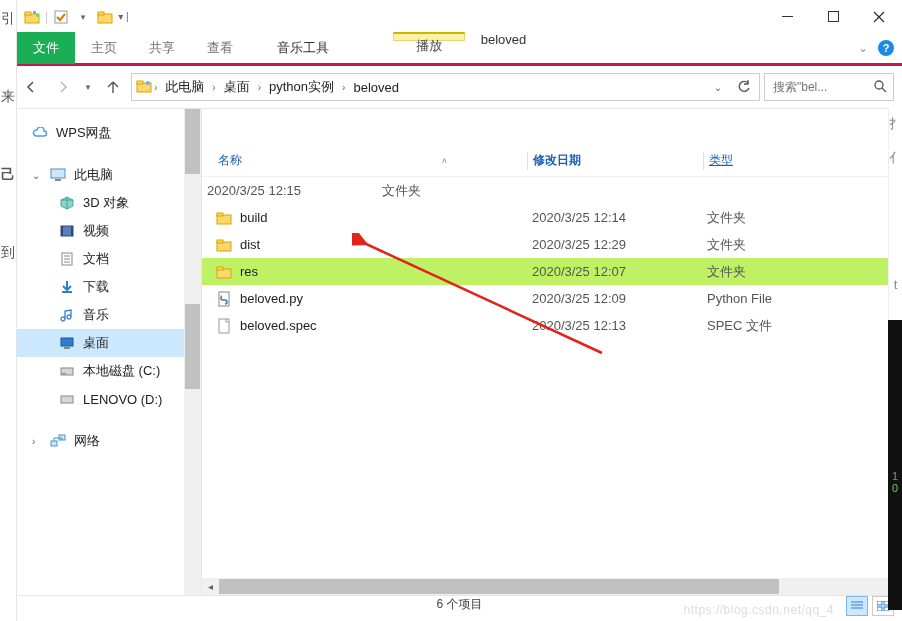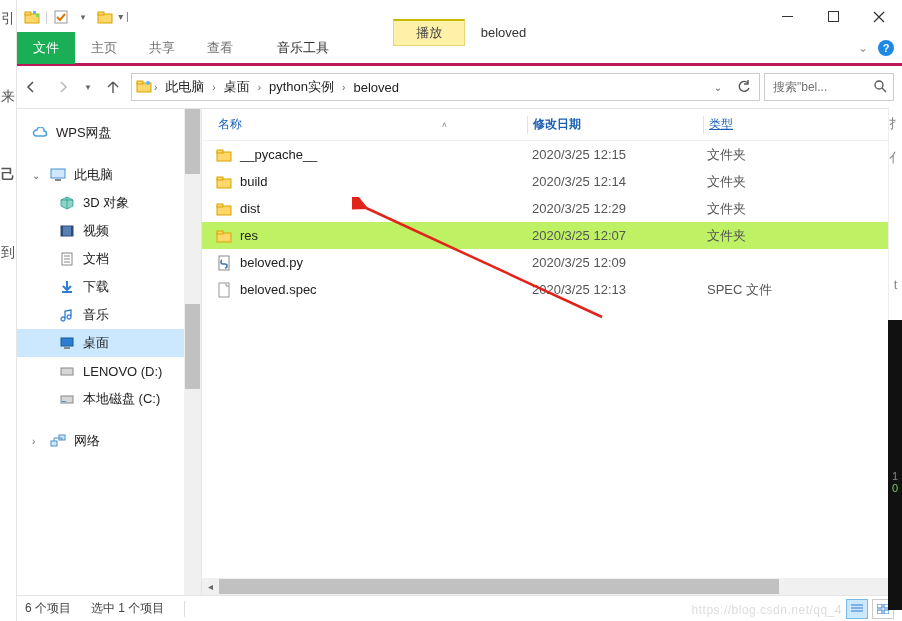--- a/index.html
+++ b/index.html
@@ -3,21 +3,21 @@
 <meta charset="utf-8">
 <style>
   * { box-sizing: border-box; font-family: "Microsoft YaHei", "Segoe UI", sans-serif; }
   body { margin: 0; width: 902px; height: 621px; overflow: hidden; background: #fff; font-size: 12px; color: #000; position: relative; }
   .window { width: 100%; height: 100%; display: flex; flex-direction: column; position: relative; }
 
   
   .titlebar { height: 33px; display: flex; align-items: stretch; background: #fff; }
   .qat { display: flex; align-items: center; padding: 0 6px; gap: 4px; }
   .qat .ic { width: 18px; height: 18px; display: inline-flex; align-items: center; justify-content: center; }
-  .titlecenter { flex: 1; display: flex; align-items: center; justify-content: center; position: relative; margin-top: 32px; }
+  .titlecenter { flex: 1; display: flex; justify-content: center; position: relative; margin-top: 32px; }
   .play-tab { background: #fff1a8; padding: 3px 22px; font-size: 13px; border: 1px solid #e3d77a; border-top: 2px solid #c9b800; color: #444; margin-right: 40px;}
   .title-text { font-size: 13px; color: #333; position:absolute; left: 55%; }
   .winbtns { display: flex; align-items: center; }
   .winbtn { width: 46px; height: 30px; display: flex; align-items: center; justify-content: center; color: #333; }
   .winbtn svg { stroke: #333; }
 
   
   .edge { position:absolute; left:0; top:0; width:17px; height:100%; background:#fff; border-right:1px solid #e5e5e5; z-index:3; display:flex; flex-direction:column; align-items:center; color:#555; font-size:14px;}
   .edge span { margin-top:10px; }
 
@@ -49,21 +49,21 @@
   .sbthumb { position:absolute; top:0px; width:15px; left:1px; height:65px; background:#c1c1c1;}
   .sbthumb2 { position:absolute; top:195px; width:15px; left:1px; height:85px; background:#c1c1c1;}
   .tree { font-size: 13px; }
   .titem { display: flex; align-items: center; height: 28px; padding-left: 15px; gap: 8px; color:#222;}
   .titem.sub { padding-left: 42px; }
   .titem.sel { background: #cce8ff; }
   .tic { width: 16px; height: 16px; display:inline-flex; align-items:center; justify-content:center;}
   .spacer { height: 14px; }
 
   
-  .content { flex: 1; display: flex; flex-direction: column; min-width:0; position:relative;}
+  .content { flex: 1; display: flex; flex-direction: column; min-width:0; position:relative;margin-top:36px;}
   .cols { display: flex; height: 32px; align-items: center; border-bottom: 1px solid #f0f0f0; font-size: 12px; color: #1a5fb4; }
   .col-name { flex: 0 0 325px; padding-left: 16px; display:flex; align-items:center; justify-content:space-between;}
   .col-date { flex: 0 0 175px; padding-left:5px;font-weight:bold;}
   .col-type { flex: 1; padding-left:5px;text-decoration:underline;}
   .colsep { width:1px; height:18px; background:#e0e0e0;}
   .sortup { color:#888; font-size:9px; margin-right:80px;}
 
   .files { flex: 1; overflow: hidden; }
   .row { display: flex; height: 27px; align-items: center; font-size: 13px; color: #222;}
   .row.sel { background: #bef264; }
@@ -71,26 +71,26 @@
   .c-date { flex: 0 0 175px; color:#555; padding-left:5px;}
   .c-type { flex: 1; color:#555; padding-left:5px;}
   .fic { width:16px; height:16px; display:inline-flex; align-items:center; justify-content:center;}
 
   .hscroll { height:17px; background:#f0f0f0; display:flex; align-items:center;}
   .hsleft, .hsright { width:17px; height:17px; display:flex; align-items:center; justify-content:center; color:#666; font-size:10px;}
   .hstrack { flex:1; height:17px; position:relative;}
   .hsthumb { position:absolute; left:0; top:1px; height:15px; width:560px; background:#c1c1c1;}
 
   
-  .status { height: 26px; border-top: 1px solid #e5e5e5; display: flex; align-items: center; padding: 0 8px 0 25px; font-size: 12px; color: #444; gap:20px; position:relative;}
+  .status { height: 26px; border-top: 1px solid #e5e5e5; display: flex; align-items: center; padding: 0 8px 0 25px; font-size: 12px; color: #444; gap:20px; position:relative;flex-direction:column;}
   .statsep { width:1px; height:16px; background:#ddd;}
   .viewbtns { position:absolute; right:8px; display:flex; gap:4px;}
   .vbtn { width:22px; height:20px; border:1px solid #ccc; display:flex; align-items:center; justify-content:center;}
   .vbtn.active { background:#cce8ff; border-color:#7ab8e6;}
-  .watermark { position:absolute; right:60px; bottom:4px; color:#ddd; font-size:12px; letter-spacing:0.5px;}
+  .watermark { position:absolute; right:68px; bottom:4px; color:#ddd; font-size:12px; letter-spacing:0.5px;}
 
   
   .arrow-svg { position:absolute; pointer-events:none; z-index:50;}
 
   
   .redge { position:absolute; right:0; top:107px; width:14px; height:450px; background:#fff; z-index:2; border-left:1px solid #eee; color:#888; font-size:13px; display:flex; flex-direction:column; align-items:center;}
   .redge-dark { position:absolute; right:0; top:320px; width:14px; height:290px; background:#111; z-index:3; color:#7a7; font-size:11px; display:flex; flex-direction:column; align-items:center;}
 </style>
 </head>
 <body>
@@ -303,32 +303,32 @@
                 <rect x="1" y="2" width="12" height="8" fill="#2e7dd1" stroke="#145a9e"></rect>
                 <rect x="4" y="11" width="6" height="2" fill="#888"></rect>
               </svg>
             </span>
             <span>桌面</span>
           </div>
         <div class="titem sub">
             <span class="tic">
               <svg width="14" height="12">
                 <rect x="1" y="3" width="12" height="7" fill="#d7d7d7" stroke="#888"></rect>
-              </svg>
-            </span>
-            <span>LENOVO (D:)</span>
+                <rect x="2" y="8" width="4" height="1" fill="#4a90c9"></rect>
+              </svg>
+            </span>
+            <span>本地磁盘 (C:)</span>
           </div>
         <div class="titem sub">
             <span class="tic">
               <svg width="14" height="12">
                 <rect x="1" y="3" width="12" height="7" fill="#d7d7d7" stroke="#888"></rect>
-                <rect x="2" y="8" width="4" height="1" fill="#4a90c9"></rect>
-              </svg>
-            </span>
-            <span>本地磁盘 (C:)</span>
+              </svg>
+            </span>
+            <span>LENOVO (D:)</span>
           </div>
         <div class="spacer"></div>
         <div class="titem">
           <span style="width:10px;font-size:10px;color:#666">›</span>
           <span class="tic">
               <svg width="16" height="14">
                 <rect x="1" y="7" width="6" height="5" fill="#cfe8ff" stroke="#4a90c9"></rect>
                 <rect x="9" y="1" width="6" height="5" fill="#cfe8ff" stroke="#4a90c9"></rect>
                 <path d="M4 7 L4 4 L12 4 L12 6" fill="none" stroke="#4a90c9"></path>
               </svg>
@@ -344,29 +344,20 @@
             <span>名称</span>
             <span class="sortup">˄</span>
           </div>
         <span class="colsep"></span>
         <div class="col-date">修改日期</div>
         <span class="colsep"></span>
         <div class="col-type">类型</div>
       </div>
       <div class="files" id="files">
           <div class="row">
-            <div class="c-name">
-              <span class="fic">
-                <svg width="16" height="14">
-                  <rect x="1" y="4" width="14" height="9" fill="#ffd76a" stroke="#d9a400"></rect>
-                  <rect x="1" y="2" width="6" height="3" fill="#ffd76a" stroke="#d9a400"></rect>
-                </svg>
-              </span>
-              <span>__pycache__</span>
-            </div>
             <div class="c-date">2020/3/25 12:15</div>
             <div class="c-type">文件夹</div>
           </div>
           <div class="row">
             <div class="c-name">
               <span class="fic">
                 <svg width="16" height="14">
                   <rect x="1" y="4" width="14" height="9" fill="#ffd76a" stroke="#d9a400"></rect>
                   <rect x="1" y="2" width="6" height="3" fill="#ffd76a" stroke="#d9a400"></rect>
                 </svg>
@@ -406,20 +397,21 @@
             <div class="c-name">
               <span class="fic">
                 <svg width="14" height="16">
                   <rect x="2" y="1" width="10" height="14" fill="#fff" stroke="#888"></rect>
                   <path d="M5 5 Q4 5 4 7 Q4 9 6 9 L8 9 Q10 9 10 11 Q10 13 8 13" fill="none" stroke="#3776ab" stroke-width="1.5"></path>
                 </svg>
               </span>
               <span>beloved.py</span>
             </div>
             <div class="c-date">2020/3/25 12:09</div>
+            <div class="c-type">Python File</div>
           </div>
           <div class="row">
             <div class="c-name">
               <span class="fic">
                 <svg width="14" height="16">
                   <rect x="2" y="1" width="10" height="14" fill="#fff" stroke="#999"></rect>
                   <path d="M9 1 L9 4 L12 4" fill="none" stroke="#999"></path>
                 </svg>
               </span>
               <span>beloved.spec</span>

